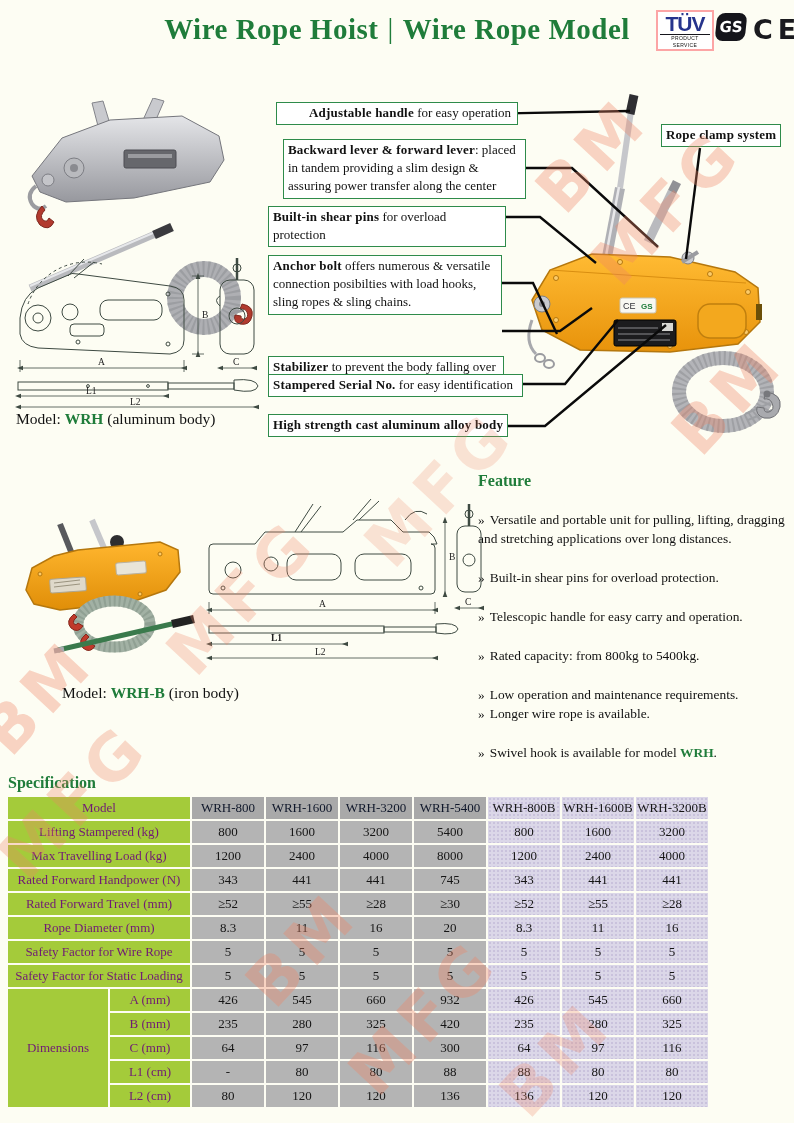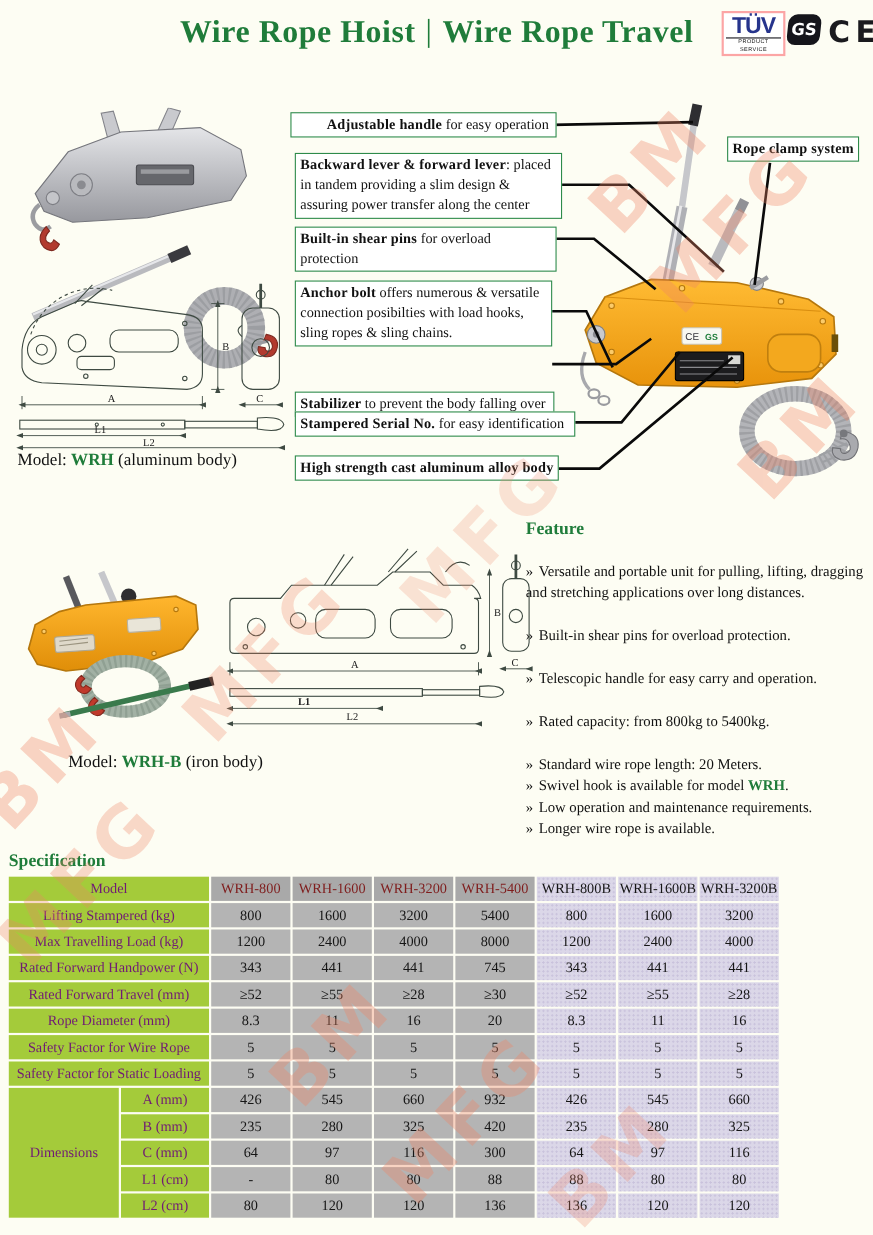--- a/index.html
+++ b/index.html
@@ -36,38 +36,38 @@
   
   .sechead{color:#1F7C3A;font-weight:bold;font-size:16px;}
   .fi{font-size:13.4px;line-height:1.42;margin-top:20px;}
   .fi .bl{margin-right:5px;}
   .fi .mdl{color:#1F7C3A;font-weight:bold;}
   
   table.spec{border-collapse:separate;border-spacing:2px;table-layout:fixed;z-index:1;}
   table.spec td{height:22px;font-size:13px;text-align:center;overflow:hidden;
                 white-space:nowrap;padding:0;}
   td.lb{background:#A4CB3A;color:#701a75;text-align:left;padding-left:5px;}
-  td.hg{background:#A9A9A9;color:#7f1d1d;}
+  td.hg{background:#A9A9A9;color:#0f172a;}
   td.dg{background:#B4B4B4;color:#151515;}
   td.hv,td.dv{background-color:#DBD7E8;color:#151515;
      background-image:radial-gradient(#C9C2DC .8px,rgba(0,0,0,0) .9px);background-size:4px 4px;}
   
   .wm{position:absolute;z-index:9;pointer-events:none;font-family:"DejaVu Sans",sans-serif;
       font-weight:bold;font-size:64px;letter-spacing:8px;color:#EF8565;opacity:.34;
       transform:rotate(-47deg);}
   svg{display:block;}
   .lineart{stroke:#3E4A42;fill:none;stroke-width:1;}
   .lineart text{stroke:none;fill:#222;font-size:9.5px;font-family:"Liberation Serif",serif;}
   .dimln{stroke:#3E4A42;stroke-width:.8;}
 </style>
 </head>
 <body>
 
 <div class="abs title">
-  <span>Wire Rope Hoist</span><span class="sep">|</span><span>Wire Rope Travel</span>
+  <span>Wire Rope Hoist</span><span class="sep">|</span><span>Wire Rope Model</span>
 </div>
 
 <div class="abs logos">
   <div class="tuvbox">
     <div class="tuvtxt">TÜV</div>
     <div class="tuvsub">PRODUCT SERVICE</div>
   </div>
   <div class="gsbox">
       <span>GS</span>
     </div>
@@ -153,27 +153,27 @@
   <line class="dimln" x1="10" y1="151" x2="248" y2="151" marker-start="url(#ar1)" marker-end="url(#ar1)"></line>
   <text x="122" y="149">L2</text>
 </svg>
 
 <div class="abs caption" style="left:16px;top:410px;">
   <span>Model:</span>
   <span class="mdl">WRH</span>
   <span>(aluminum body)</span>
 </div>
 
-<div class="abs co" style="left:264px;top:102px;width:204px;padding-left:32px;">
+<div class="abs co" style="left:276px;top:102px;width:204px;padding-left:32px;">
   <b>Adjustable handle</b><span> for easy operation</span>
 </div>
 <div class="abs co" style="left:661px;top:124px;">
   <b>Rope clamp system</b>
 </div>
-<div class="abs co" style="left:268px;top:139px;width:233px;">
+<div class="abs co" style="left:283px;top:139px;width:233px;">
   <b>Backward lever &amp; forward lever</b><span>: placed in tandem providing a slim design &amp; assuring power transfer along the center</span>
 </div>
 <div class="abs co" style="left:268px;top:206px;width:228px;">
   <b>Built-in shear pins</b><span> for overload protection</span>
 </div>
 <div class="abs co" style="left:268px;top:255px;width:224px;">
   <b>Anchor bolt</b><span> offers numerous &amp; versatile connection posibilties with load hooks, sling ropes &amp; sling chains.</span>
 </div>
 <div class="abs co" style="left:268px;top:320px;width:226px;margin-top:36px;">
   <b>Stabilizer</b><span> to prevent the body falling over</span>
@@ -301,27 +301,26 @@
   <span class="mdl">WRH-B</span>
   <span>(iron body)</span>
 </div>
 
 <div class="abs" style="left:478px;top:472px;width:314px;">
   <div class="sechead">Feature</div>
   <div class="fi"><span class="bl">»</span><span>Versatile and portable unit for pulling, lifting, dragging and stretching applications over long distances.</span></div>
   <div class="fi"><span class="bl">»</span><span>Built-in shear pins for overload protection.</span></div>
   <div class="fi"><span class="bl">»</span><span>Telescopic handle for easy carry and operation.</span></div>
   <div class="fi"><span class="bl">»</span><span>Rated capacity: from 800kg to 5400kg.</span></div>
-  <div class="fi"><span class="bl">»</span><span>Standard wire rope length: 20 Meters.</span></div>
   <div class="fi"><span class="bl">»</span><span>Low operation and maintenance requirements.</span></div>
 </div>
 
 <div class="abs" style="left:478px;top:684px;width:314px;">
+  <div class="fi"><span class="bl">»</span><span>Longer wire rope is available.</span></div>
   <div class="fi"><span class="bl">»</span><span>Swivel hook is available for model </span><span class="mdl">WRH</span><span>.</span></div>
-  <div class="fi"><span class="bl">»</span><span>Longer wire rope is available.</span></div>
 </div>
 
 <div class="abs sechead" style="left:8px;top:774px;">Specification</div>
 
 <table class="spec abs" style="left:6px;top:795px;">
   <colgroup>
     <col style="width:100px">
       <col style="width:80px">
     <col style="width:72px">
       <col style="width:72px">

